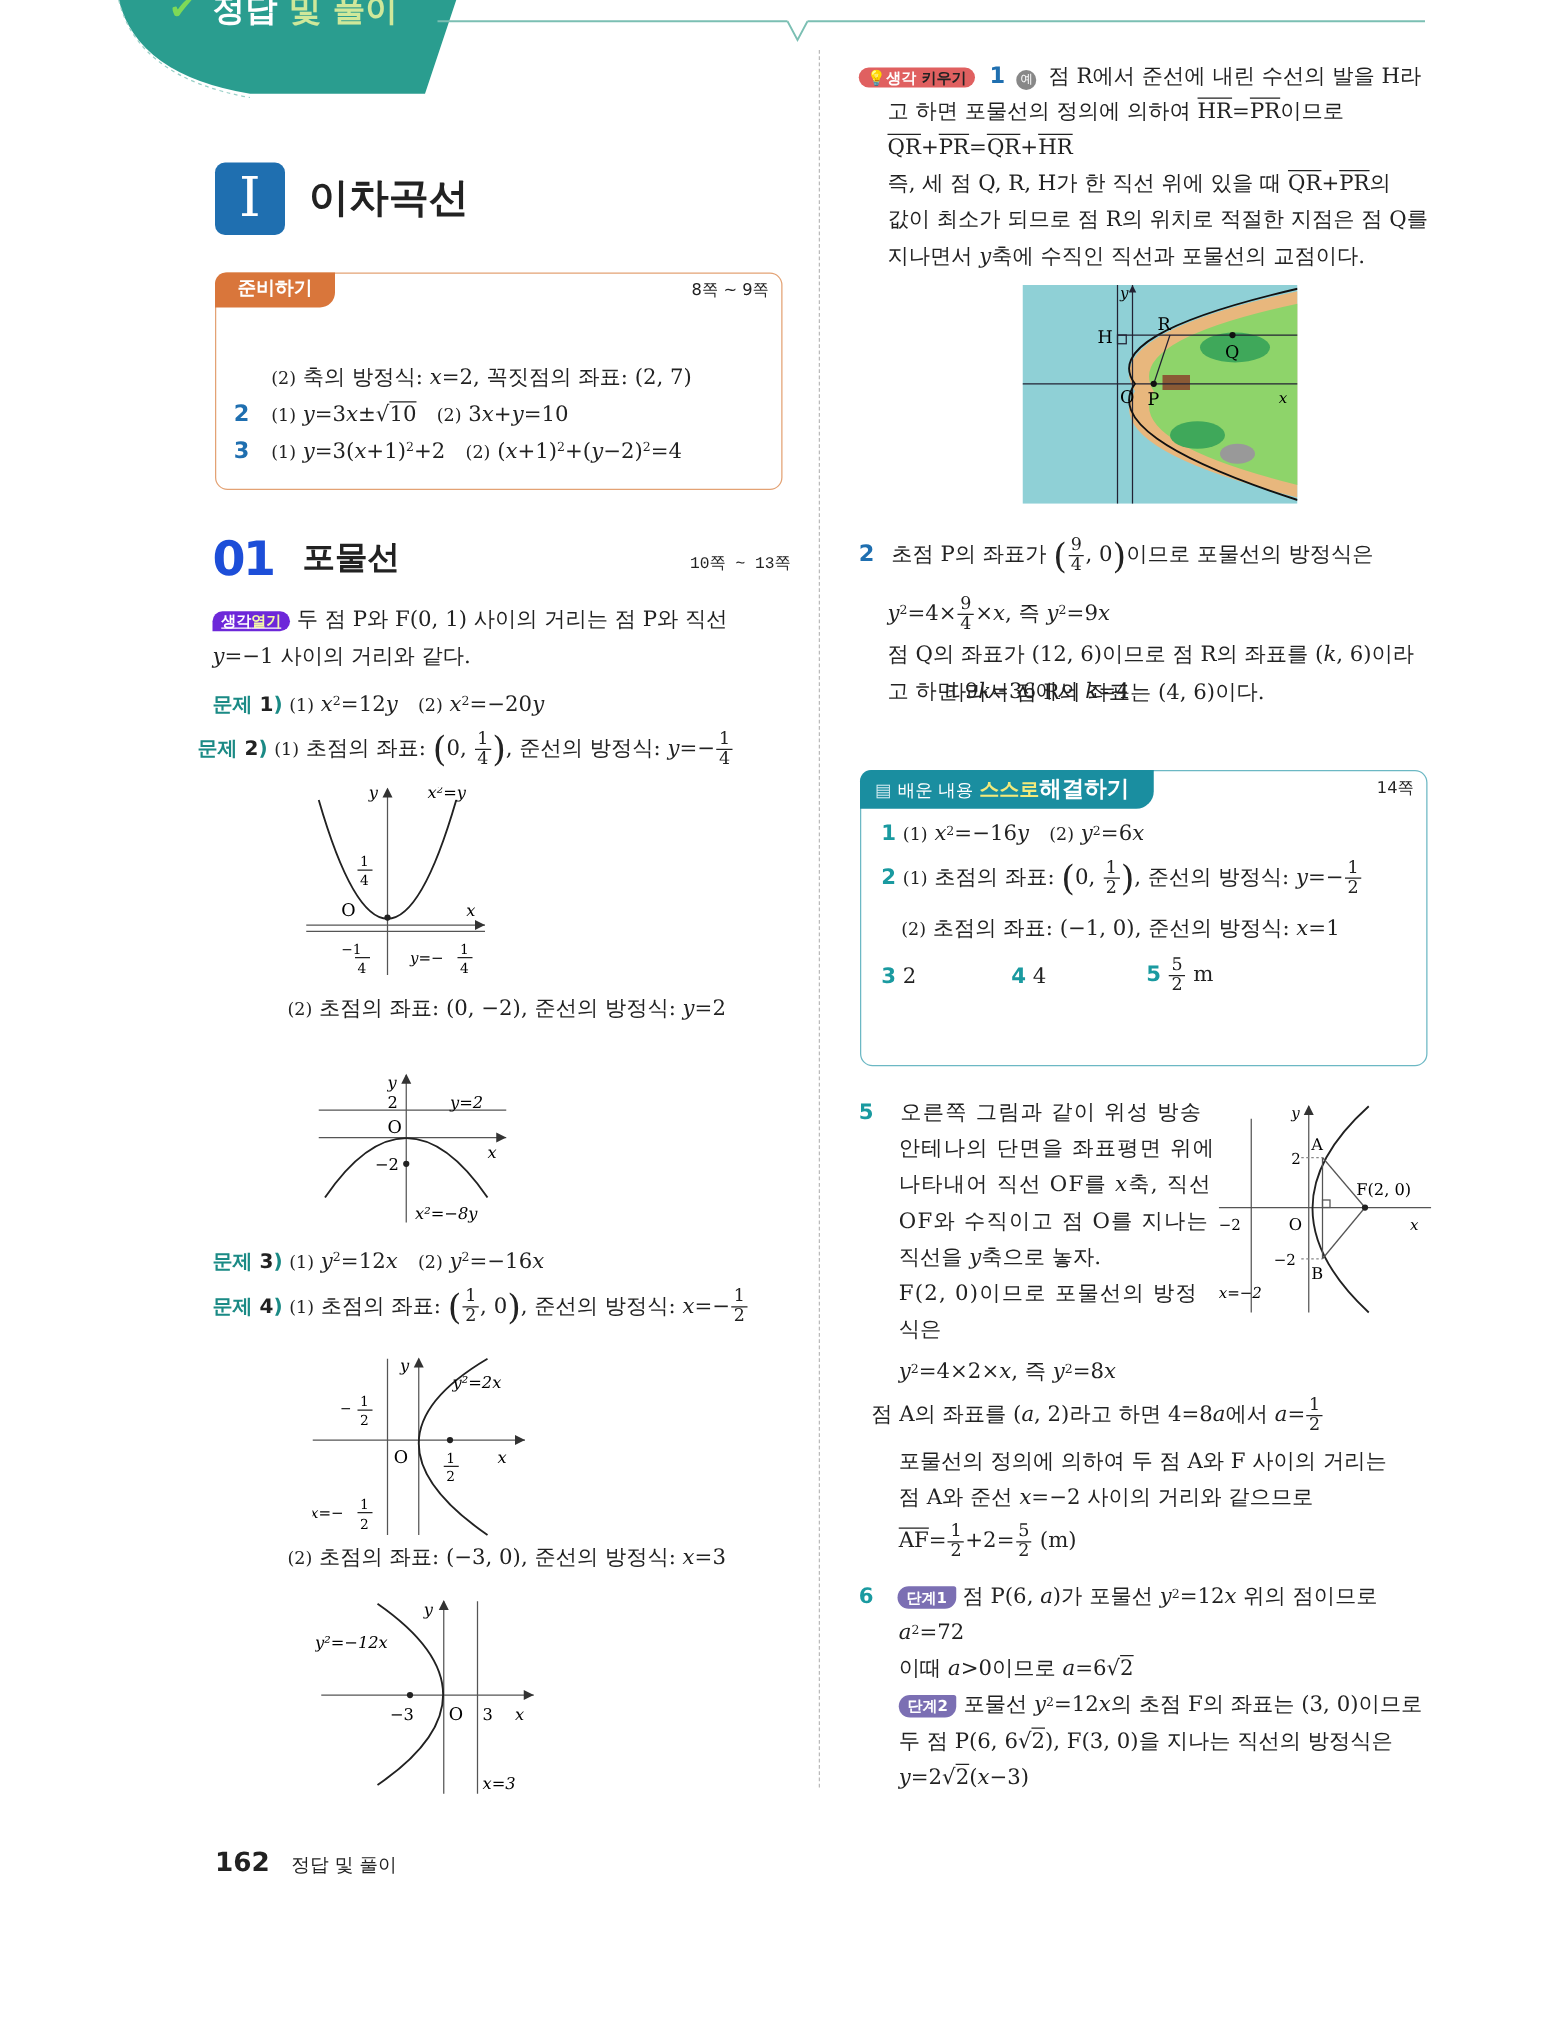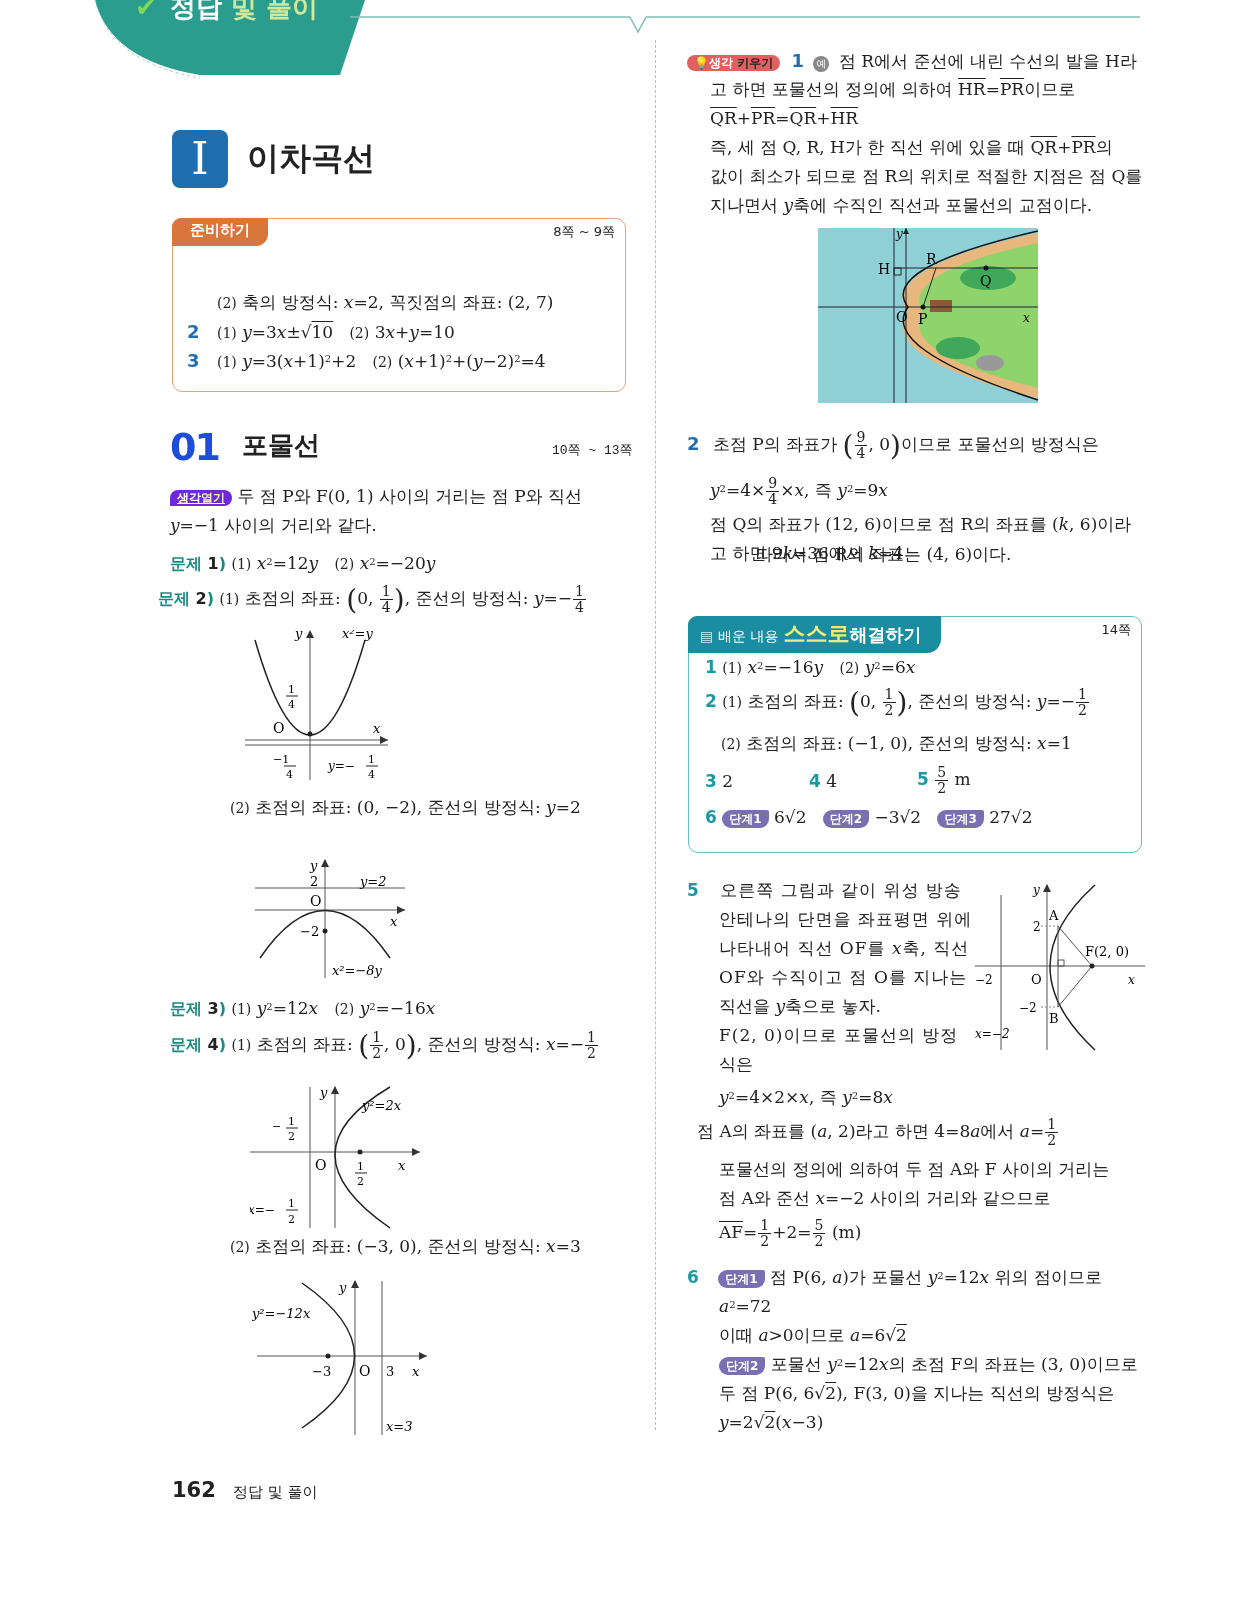--- a/index.html
+++ b/index.html
@@ -241,21 +241,21 @@
       <span>4</span>
     </span>×<i>x</i>, 즉 <i>y</i><sup>2</sup>=9<i>x</i></div>
 <div class="abs t" style="left:710px;top:510px;">점 Q의 좌표가 (12, 6)이므로 점 R의 좌표를 (<i>k</i>, 6)이라</div>
 <div class="abs t" style="left:710px;top:539px;">고 하면 9<i>k</i>=36에서 <i>k</i>=4</div>
 <div class="abs t" style="left:710px;top:540px;margin-left:46px;">따라서 점 R의 좌표는 (4, 6)이다.</div>
 
 <div class="abs" style="left:688px;top:616px;width:452px;height:235px;border:1.5px solid #6cb8c4;border-radius:10px;">
   <div class="abs sans" style="left:-1px;top:-1px;background:#1a8ea0;color:#fff;font-size:14px;font-weight:bold;padding:3px 20px 4px 12px;border-radius:9px 0 14px 0;white-space:nowrap;">
     <span style="color:#cfe9ef;">▤</span>
     <span style="font-weight:normal;">배운 내용</span>
-    <span style="color:#f4ea7a;font-size:22px;">스스로</span><span style="font-size:18px;">해결하기</span>
+    <span style="color:#f4ea7a;font-size:16px;">스스로</span><span style="font-size:18px;">해결하기</span>
   </div>
   <div class="abs sans" style="right:10px;top:4px;font-size:13px;">14쪽</div>
   <div class="abs t" style="left:16px;top:36px;">
     <span class="num-teal">1</span> <span class="sub">(1)</span> <i>x</i><sup>2</sup>=−16<i>y</i> &nbsp; <span class="sub">(2)</span> <i>y</i><sup>2</sup>=6<i>x</i>
   </div>
   <div class="abs t" style="left:16px;top:70px;">
     <span class="num-teal">2</span> <span class="sub">(1)</span> 초점의 좌표: <span class="big">(</span>0, <span class="frac">
         <span>1</span>
         <span>2</span>
       </span><span class="big">)</span>, 준선의 방정식: <i>y</i>=−<span class="frac">
@@ -263,26 +263,20 @@
         <span>2</span>
       </span>
   </div>
   <div class="abs t" style="left:32px;top:112px;"><span class="sub">(2)</span> 초점의 좌표: (−1, 0), 준선의 방정식: <i>x</i>=1</div>
   <div class="abs t" style="left:16px;top:150px;"><span class="num-teal">3</span> <span>2</span></div>
   <div class="abs t" style="left:120px;top:150px;"><span class="num-teal">4</span> <span>4</span></div>
   <div class="abs t" style="left:228px;top:148px;"><span class="num-teal">5</span> <span class="frac">
         <span>5</span>
         <span>2</span>
       </span> m</div>
-  <div class="abs t" style="left:16px;top:186px;">
-    <span class="num-teal">6</span>
-    <span class="pill">단계1</span> <span>6√2</span>
-    &nbsp;&nbsp;<span class="pill">단계2</span> <span>−3√2</span>
-    &nbsp;&nbsp;<span class="pill">단계3</span> <span>27√2</span>
-  </div>
 </div>
 
 <div class="abs t" style="left:687px;top:876px;">
   <span class="num-teal">5</span>
   <span style="margin-left:16px;letter-spacing:1px;">오른쪽 그림과 같이 위성 방송</span>
 </div>
 <div class="abs t" style="left:719px;top:905px;letter-spacing:1px;">안테나의 단면을 좌표평면 위에</div>
 <div class="abs t" style="left:719px;top:934px;letter-spacing:1px;">나타내어 직선 OF를 <i>x</i>축, 직선</div>
 <div class="abs t" style="left:719px;top:963px;letter-spacing:1px;">OF와 수직이고 점 O를 지나는</div>
 <div class="abs t" style="left:719px;top:992px;">직선을 <i>y</i>축으로 놓자.</div>

